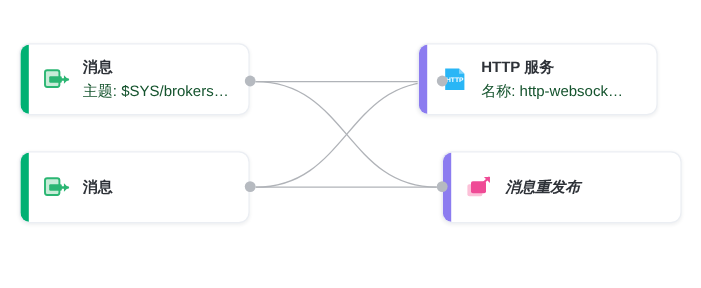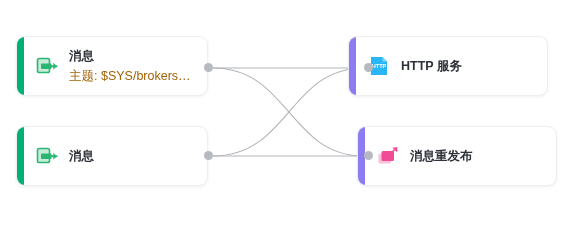--- a/index.html
+++ b/index.html
@@ -73,38 +73,38 @@
   .node-title {
     font-size: 12.5px;
     font-weight: bold;
     color: #2e3238;
     line-height: 17px;
     white-space: nowrap;
     overflow: hidden;
   }
   .node-sub {
     font-size: 12.5px;
-    color: #a16207;
+    color: #14532d;
     line-height: 18px;
     margin-top: 2px;
     white-space: nowrap;
     overflow: hidden;
   }
   .port {
     position: absolute;
     width: 9px;
     height: 9px;
     border-radius: 50%;
     background: #b6bac0;
   }
   
   #node-msg-1  { left: 16px;  top: 36px;  width: 192px; }
   #node-msg-2  { left: 16px;  top: 126px; width: 192px; }
   #node-http   { left: 348px; top: 36px;  width: 200px; }
-  #node-repub  { left: 357px; top: 126px; width: 200px; }
+  #node-repub  { left: 368px; top: 126px; width: 200px; font-style: italic; }
 
   #port-out-1 { left: 204px; top: 63px; }
   #port-out-2 { left: 204px; top: 151px; }
   #port-in-1  { left: 364px; top: 63px; }
   #port-in-2  { left: 364px; top: 151px; }
 </style>
 </head>
 <body>
 
 <div class="canvas">
@@ -160,20 +160,21 @@
     <div class="node-body">
       <div class="node-icon">
         <svg width="24" height="24" viewBox="0 0 24 24">
           <path d="M 4 3 L 15.5 3 L 20 7.5 L 20 21 L 4 21 Z" fill="#29b6f6"></path>
           <path d="M 15.5 3 L 20 7.5 L 15.5 7.5 Z" fill="#81d4fa"></path>
           <text x="12" y="14.4" font-family="Liberation Sans, sans-serif" font-size="5.6" font-weight="bold" fill="#ffffff" text-anchor="middle">HTTP</text>
         </svg>
       </div>
       <div class="node-text">
         <div class="node-title">HTTP 服务</div>
+        <div class="node-sub">名称: http-websock…</div>
       </div>
     </div>
   </div>
 
   <div class="node" id="node-repub">
     <div class="node-bar purple"></div>
     <div class="node-body">
       <div class="node-icon">
         <svg width="24" height="24" viewBox="0 0 24 24">
           <rect x="2.5" y="9.5" width="12.5" height="10" rx="1.6" fill="#fcc0d8"></rect>

